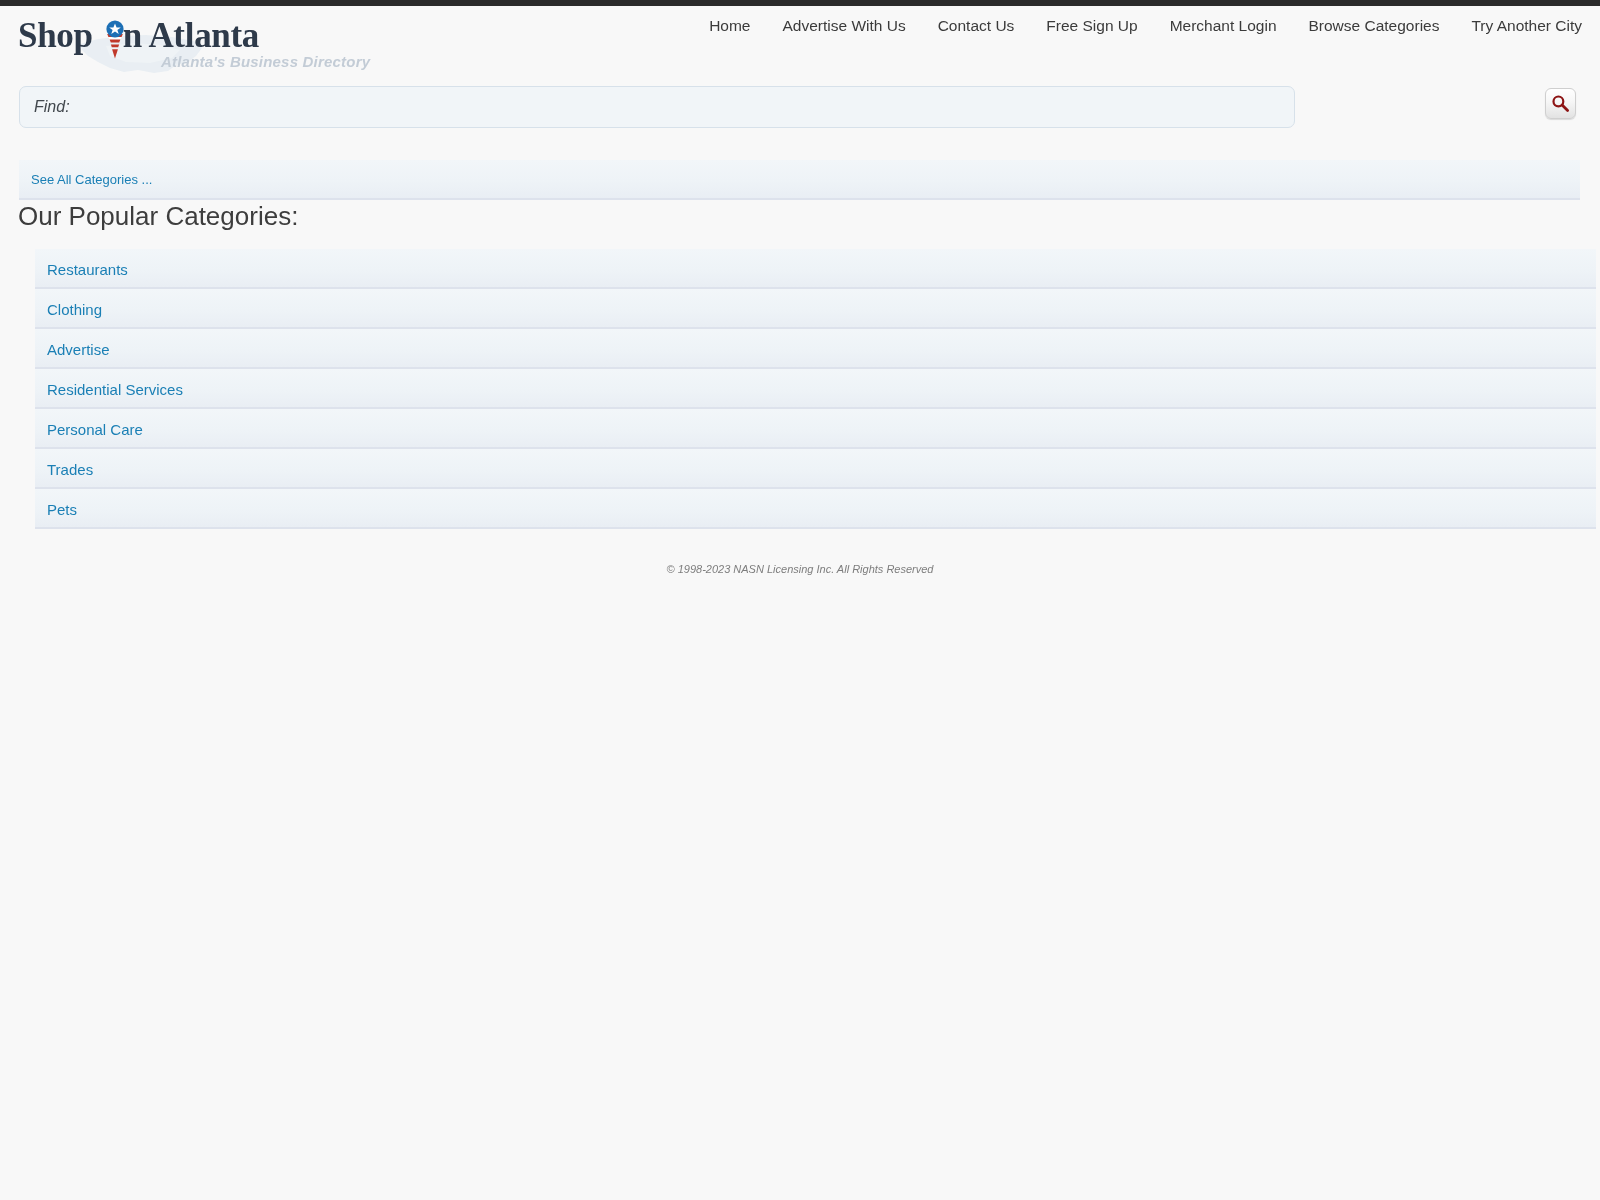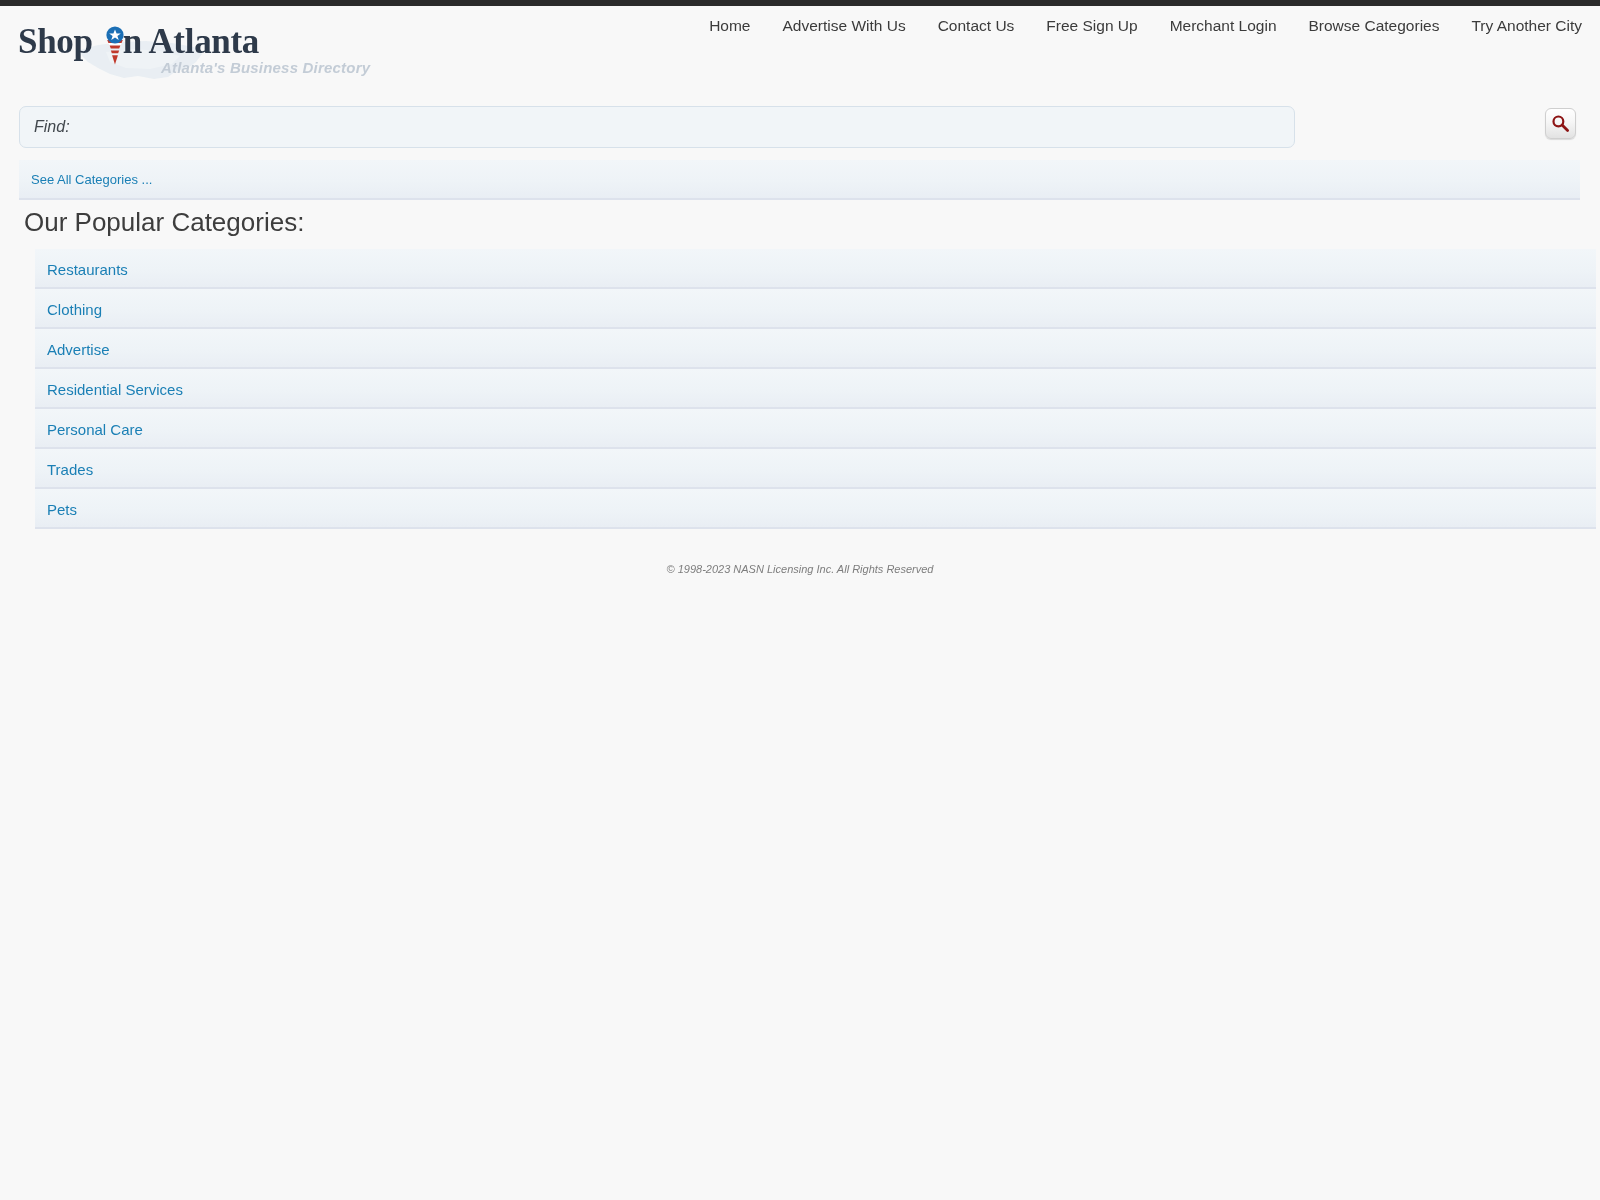--- a/index.html
+++ b/index.html
@@ -28,21 +28,21 @@
     position: absolute;
     top: 6px; left: 0;
     width: 1600px;
     height: 62px;
     background: #f8f8f8;
   }
 
   .logo-wrap {
     position: absolute;
     left: 18px;
-    top: 14px;
+    top: 8px;
     width: 340px;
     height: 62px;
   }
   .logo-map {
     position: absolute;
     left: 58px;
     top: 18px;
     width: 130px;
     height: 42px;
     opacity: .55;
@@ -98,21 +98,20 @@
   }
   .nav a:last-child { padding-right: 0; }
 
   
   .search-row {
     position: absolute;
     top: 86px;
     left: 0;
     width: 1379px;
     height: 42px;
-    margin-top: 20px;
   }
   .search-input {
     position: absolute;
     left: 19px;
     top: 0;
     width: 1276px;
     height: 42px;
     border: 1px solid #d7e1ea;
     border-radius: 7px;
     background: #f1f5f8;
@@ -164,21 +163,21 @@
     text-decoration: none;
   }
 
   .section-title {
     position: absolute;
     left: 18px;
     top: 200px;
     font-size: 26px;
     color: #3d3d3d;
     font-weight: normal;
-    margin: 6px;
+    margin: 0;
     line-height: 32px;
   }
 
   .cat-list {
     position: absolute;
     left: 19px;
     top: 233px;
     width: 1561px;
     list-style: none;
     margin: 16px;

